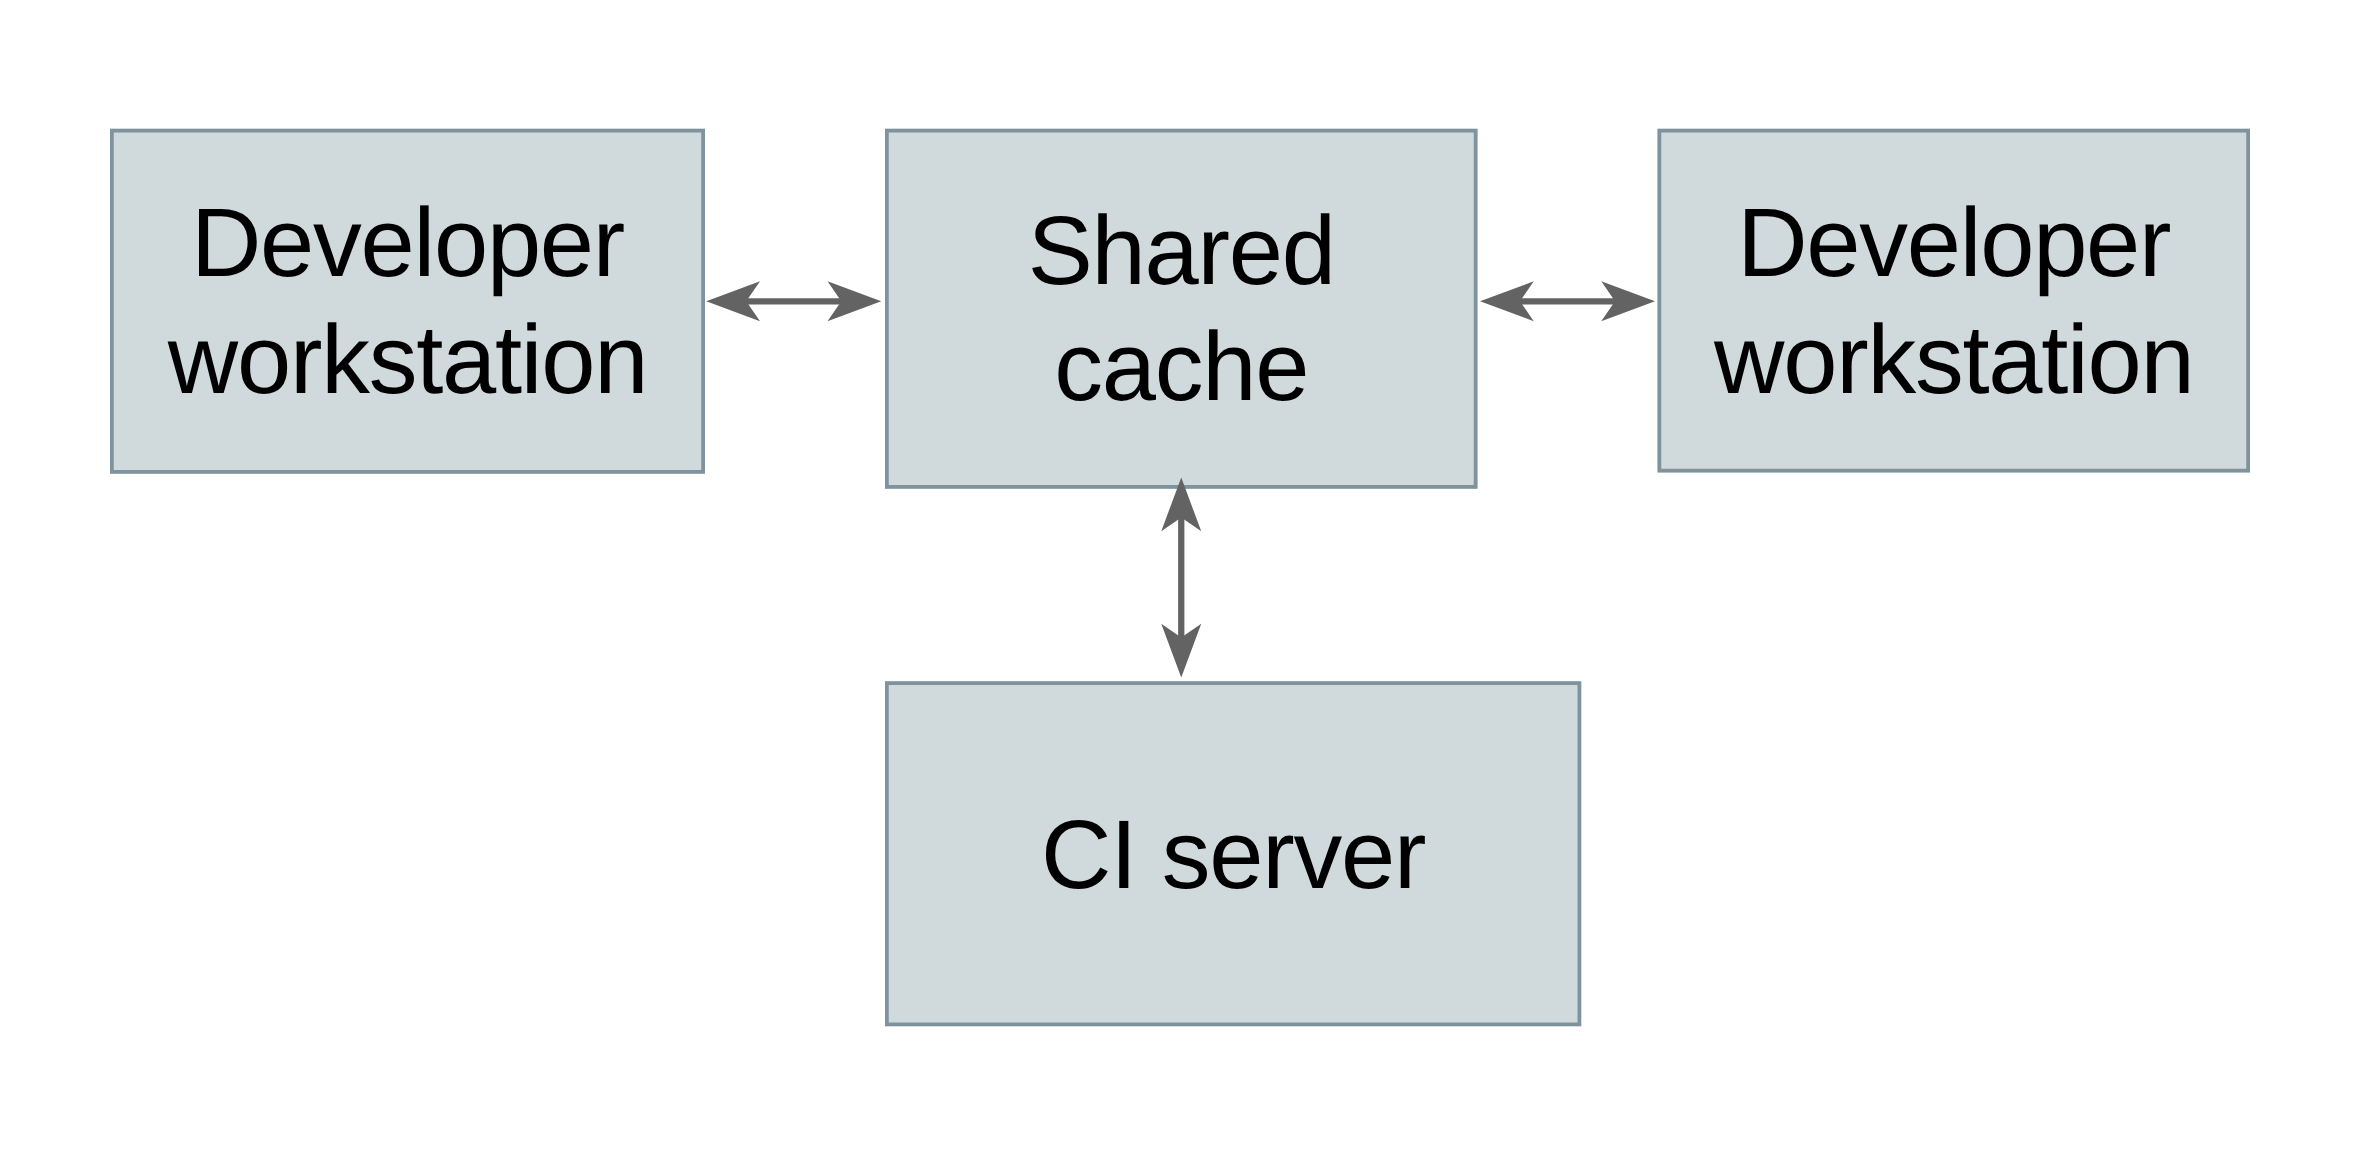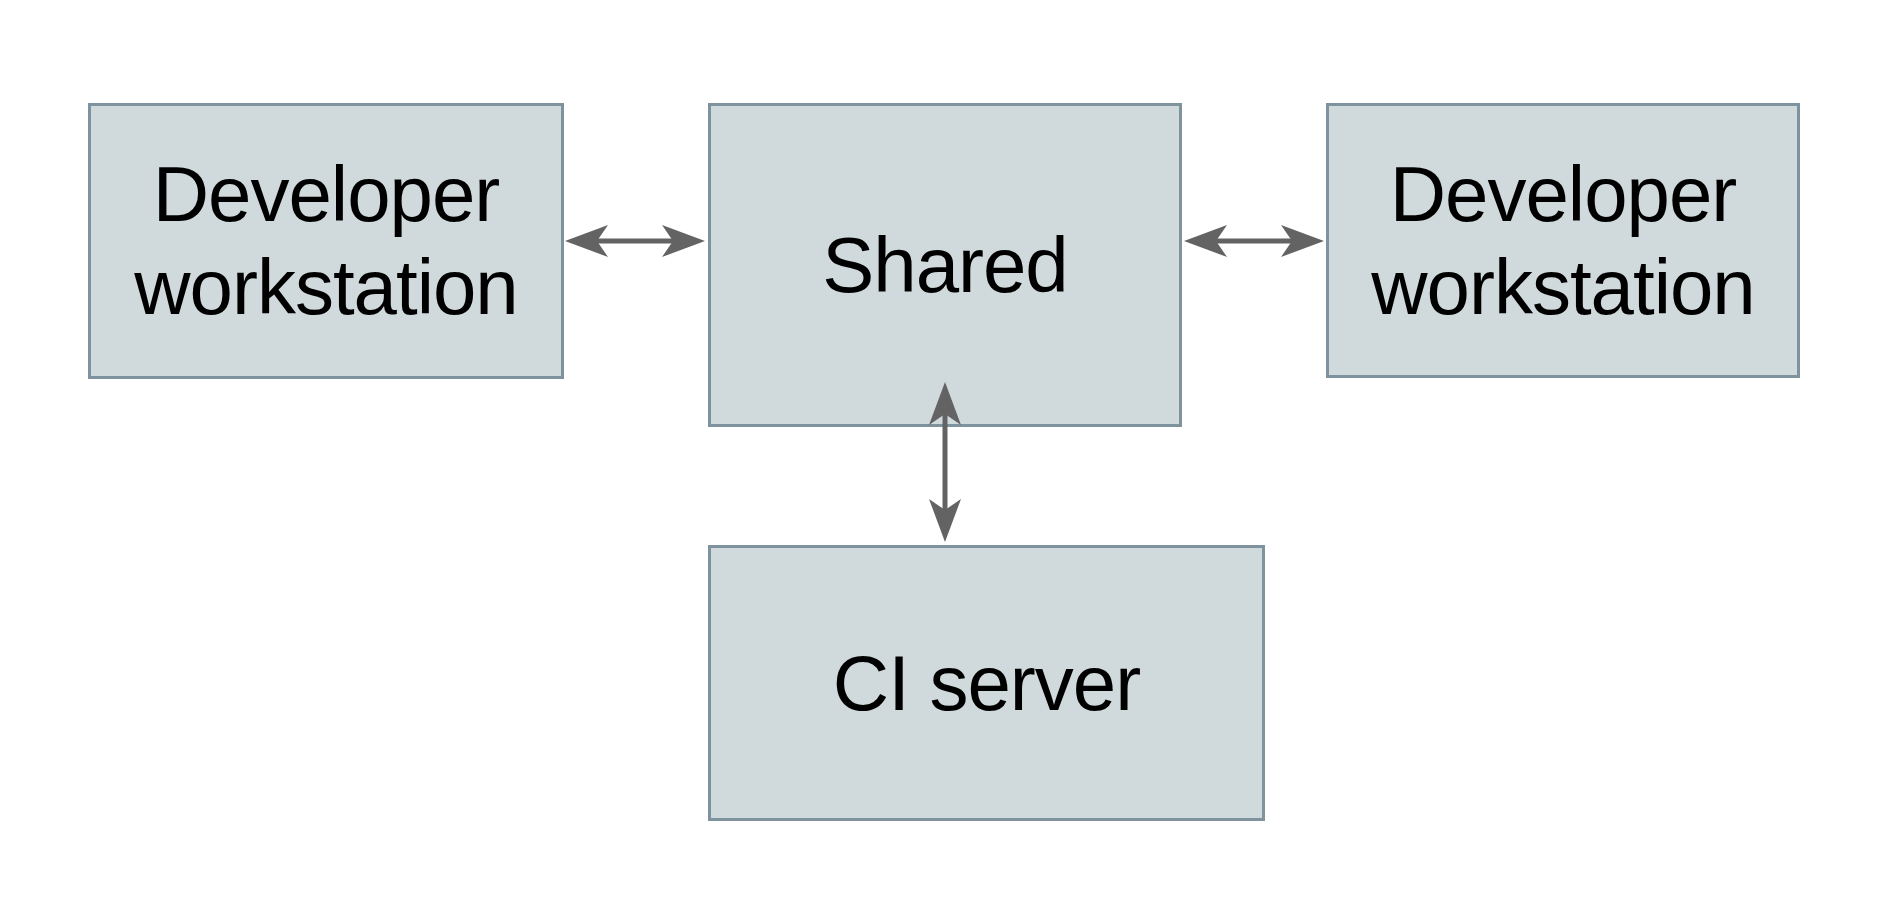--- a/index.html
+++ b/index.html
@@ -32,21 +32,21 @@
     text-align: left;
   }
   .node .label-line {
     color: var(--text);
     font-size: 78px;
     line-height: 93px;
     white-space: nowrap;
     letter-spacing: -1px;
   }
   .node-left   { left: 88px;   top: 103px; width: 476px; height: 276px; }
-  .node-center { left: 708px;  top: 103px; width: 474px; height: 324px; }
+  .node-center { left: 708px;  top: 103px; width: 474px; height: 288px; }
   .node-right  { left: 1326px; top: 103px; width: 474px; height: 275px; }
   .node-bottom { left: 708px;  top: 545px; width: 557px; height: 276px; }
   .edge { position: absolute; }
   .edge-left     { left: 562px;  top: 215px; width: 146px; height: 52px; }
   .edge-right    { left: 1181px; top: 215px; width: 146px; height: 52px; }
   .edge-vertical { left: 919px;  top: 379px; width: 52px;  height: 166px; }
   .edge svg { display: block; width: 100%; height: 100%; }
   .edge line { stroke: var(--arrow); stroke-width: 5; }
   .edge polygon { fill: var(--arrow); }
 </style>
@@ -55,20 +55,21 @@
 
 <div class="canvas">
 
   <div class="node node-left">
     <span class="label-line">Developer</span>
     <span class="label-line">workstation</span>
   </div>
 
   <div class="node node-center">
     <span class="label-line">Shared</span>
+    <span class="label-line">cache</span>
   </div>
 
   <div class="node node-right">
     <span class="label-line">Developer</span>
     <span class="label-line">workstation</span>
   </div>
 
   <div class="node node-bottom">
     <span class="label-line">CI server</span>
   </div>

